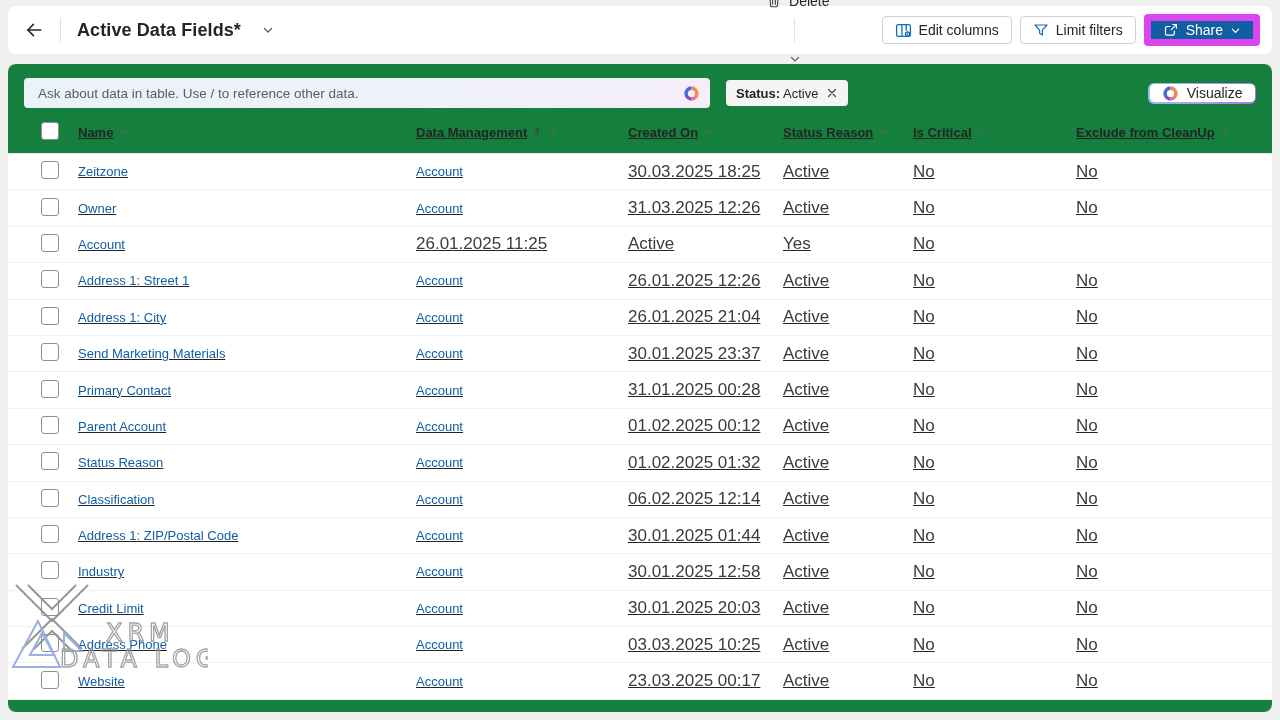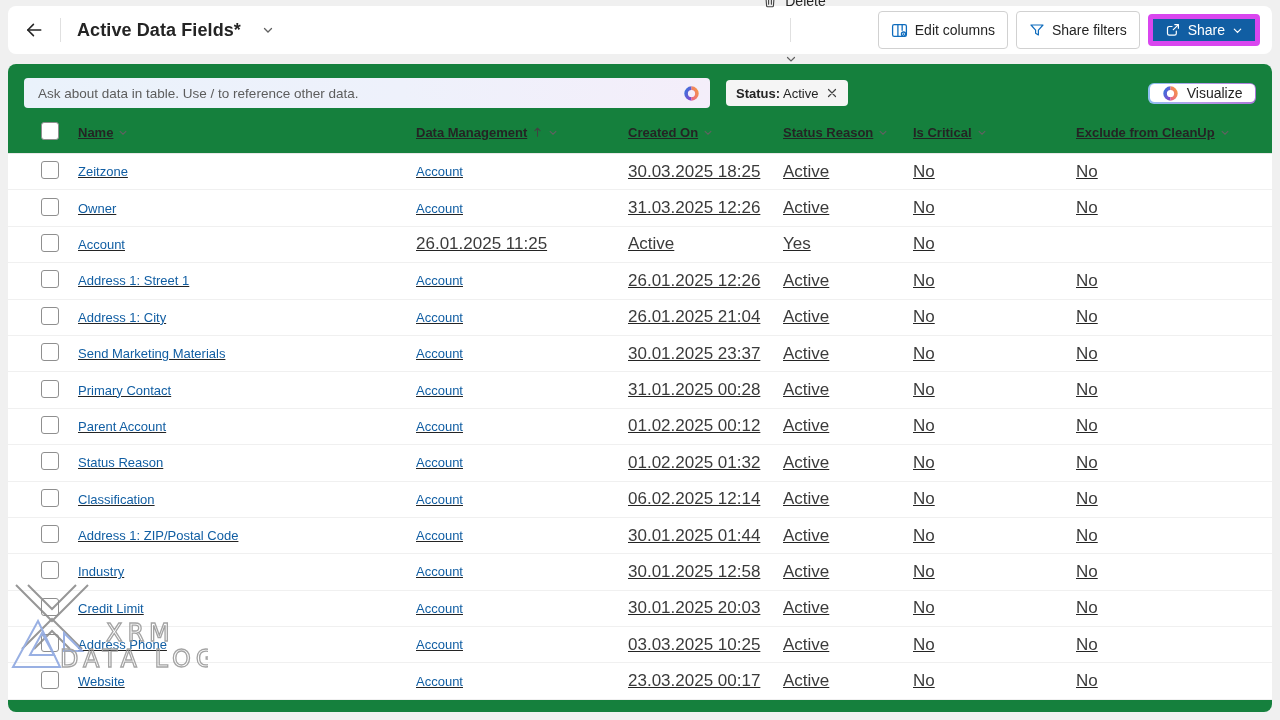--- a/index.html
+++ b/index.html
@@ -30,27 +30,27 @@
   .cmd-btn {
     display:flex; align-items:center; gap:7px; border:none; background:transparent;
     height:34px; padding:0 10px; border-radius:4px; cursor:pointer;
     font-size:14px; color:#242424; font-family:inherit;
   }
   .cmd-btn.icon-only { padding:0 8px; }
   .dots { font-size:16px; color:#424242; letter-spacing:0; line-height:1; }
 
   .right-group { display:flex; align-items:center; gap:8px; margin-left:22px; }
   .outline-btn {
-    display:flex; align-items:center; gap:7px; height:38px; padding:0 12px;
+    display:flex; align-items:center; gap:7px; height:28px; padding:0 12px;
     background:#fff; border:1px solid #d1d1d1; border-radius:4px; cursor:pointer;
     font-size:14px; color:#242424; font-family:inherit;
   }
   .primary-btn {
     display:flex; align-items:center; gap:7px; height:32px; padding:0 12px;
-    background:#115ea3; border:5px solid #d946ef; border-radius:4px; cursor:pointer;
+    background:#115ea3; border:7px solid #d946ef; border-radius:4px; cursor:pointer;
     font-size:14px; color:#fff; font-family:inherit;
   }
 
   
   .card {
     background:#15803d; border-radius:8px;
     margin:10px 8px 0 8px; height:648px;
     position:relative; overflow:hidden;
   }
   .copilot-row { display:flex; align-items:center; padding:14px 16px 10px 16px; }
@@ -188,21 +188,21 @@
         </svg>
       </span>
       <span>Edit columns</span>
     </button>
     <button class="outline-btn">
       <span>
         <svg width="16" height="16" viewBox="0 0 16 16" fill="none" stroke="#0f6cbd" stroke-width="1.2" stroke-linejoin="round">
           <path d="M2 3 h12 l-4.6 5.2 V13 l-2.8 -1.7 V8.2 Z"></path>
         </svg>
       </span>
-      <span>Share filters</span>
+      <span>Limit filters</span>
     </button>
     <button class="primary-btn">
       <span>
         <svg width="16" height="16" viewBox="0 0 16 16" fill="none" stroke="#fff" stroke-width="1.2" stroke-linecap="round" stroke-linejoin="round">
           <path d="M7 4.5 H4.2 A1.7 1.7 0 0 0 2.5 6.2 v5.3 A1.7 1.7 0 0 0 4.2 13.2 h5.4 A1.7 1.7 0 0 0 11.3 11.5 V9"></path>
           <path d="M9.8 2.6 H13.4 V6.2"></path>
           <path d="M13.2 2.8 L8.3 7.7"></path>
         </svg>
       </span>
       <span>Share</span>

